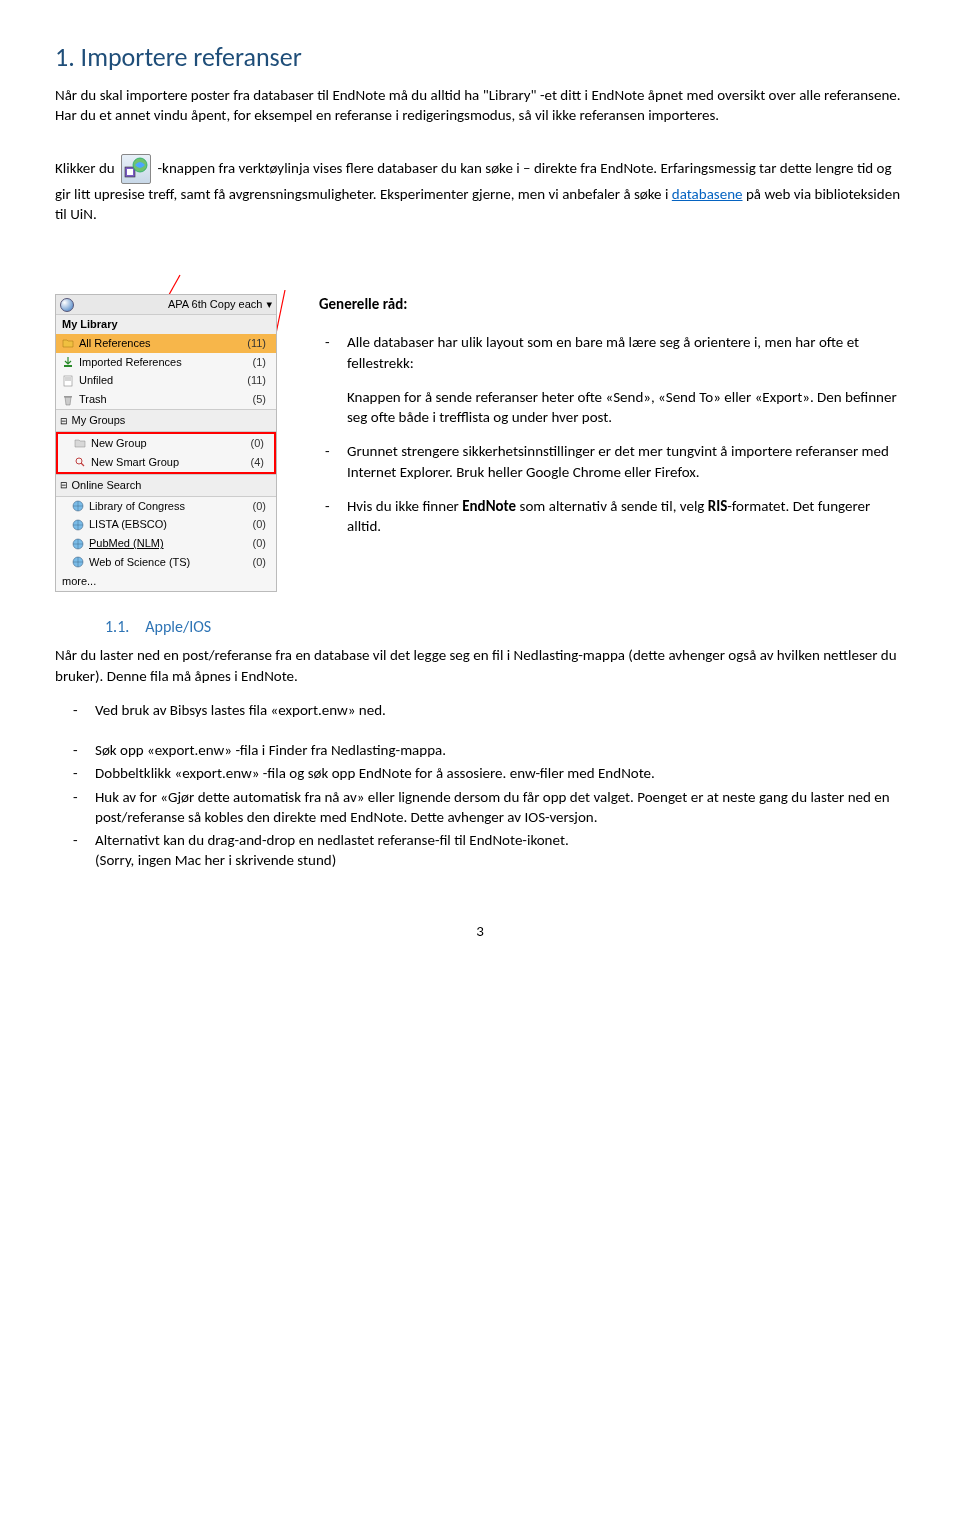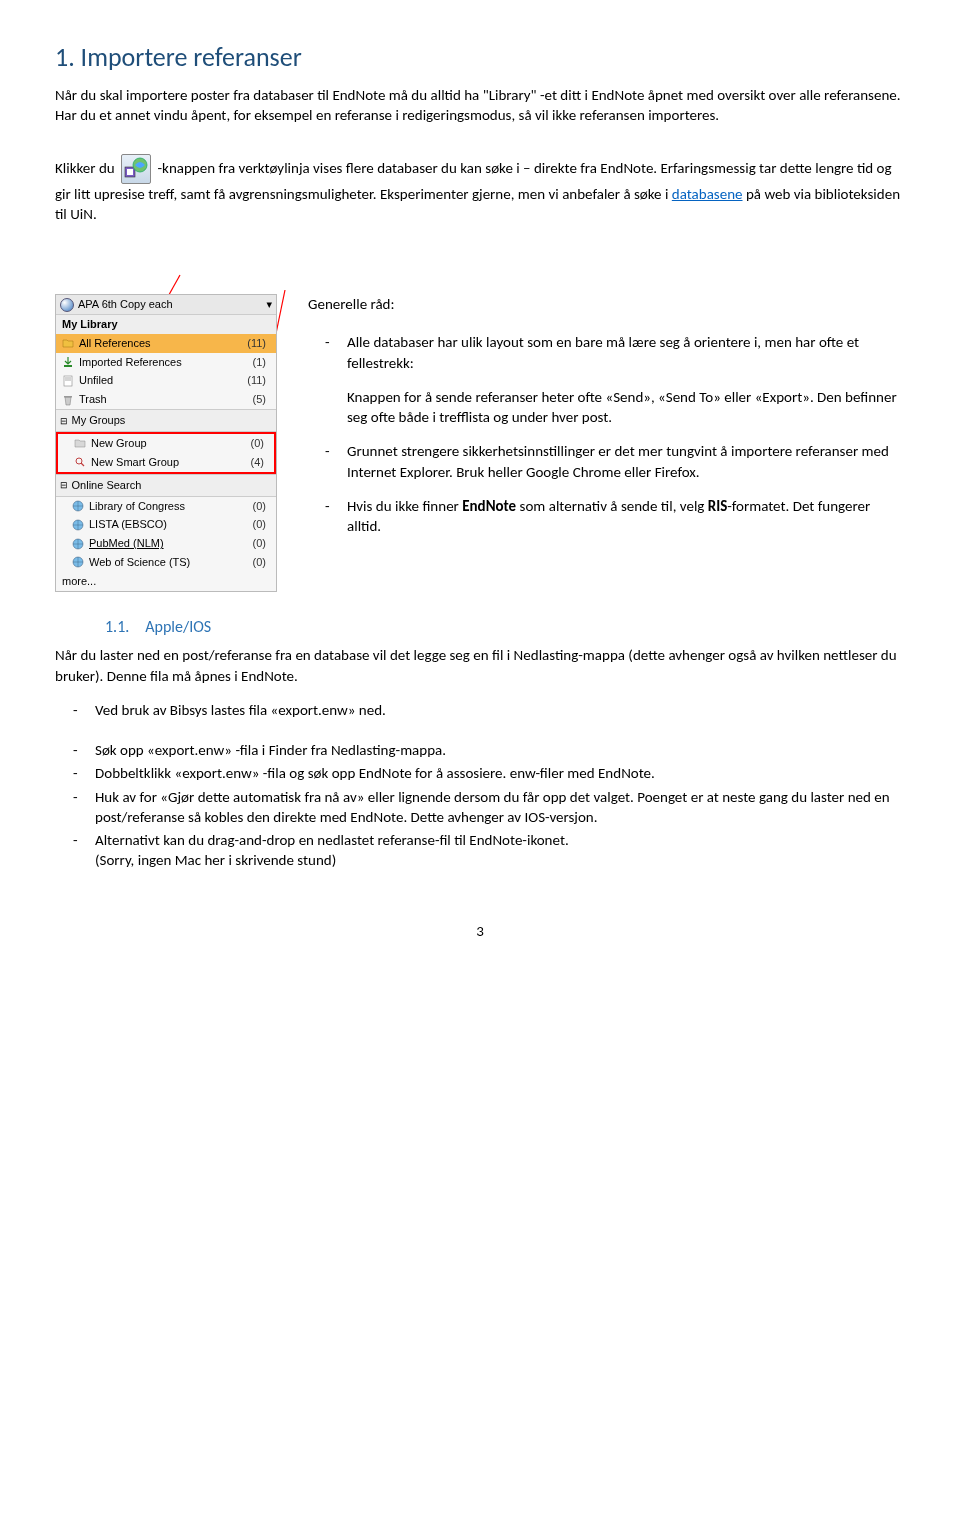--- a/index.html
+++ b/index.html
@@ -49,20 +49,21 @@
     flex-shrink: 0;
     position: relative;
   }
   .ss-top {
     display: flex;
     align-items: center;
     gap: 4px;
     padding: 2px 4px;
     background: #e8e8e8;
     border-bottom: 1px solid #ccc;
+    text-align: right;
   }
   .ss-top .dot {
     width: 12px; height: 12px; border-radius: 50%;
     background: radial-gradient(circle at 30% 30%, #fff, #3a78c0);
     border: 1px solid #557;
   }
   .ss-row {
     display: flex;
     align-items: center;
     padding: 2px 6px;
@@ -79,21 +80,21 @@
     align-items: center;
     gap: 4px;
   }
   .mini-icon { width: 12px; height: 12px; display: inline-block; }
   .hl-box {
     border: 2px solid #ff0000;
     margin: 0;
   }
   .ss-num { color: #333; padding-right: 4px; margin-left: 8px; }
   .right-col { flex: 1; }
-  .right-col p { margin: 0 0 18px 1px; }
+  .right-col p { margin: 0 0 18px 12px; font-weight: bold; }
   ul.bullets { list-style: none; padding-left: 40px; margin: 0 0 14px 0; }
   ul.bullets > li { position: relative; padding-left: 0; margin-bottom: 3px; }
   ul.bullets > li::before { content: "-"; position: absolute; left: -22px; }
   .page-num { text-align: center; margin-top: 50px; font-size: 15px; }
   .arrow-layer {
     position: absolute;
     pointer-events: none;
   }
 </style>
 </head>

